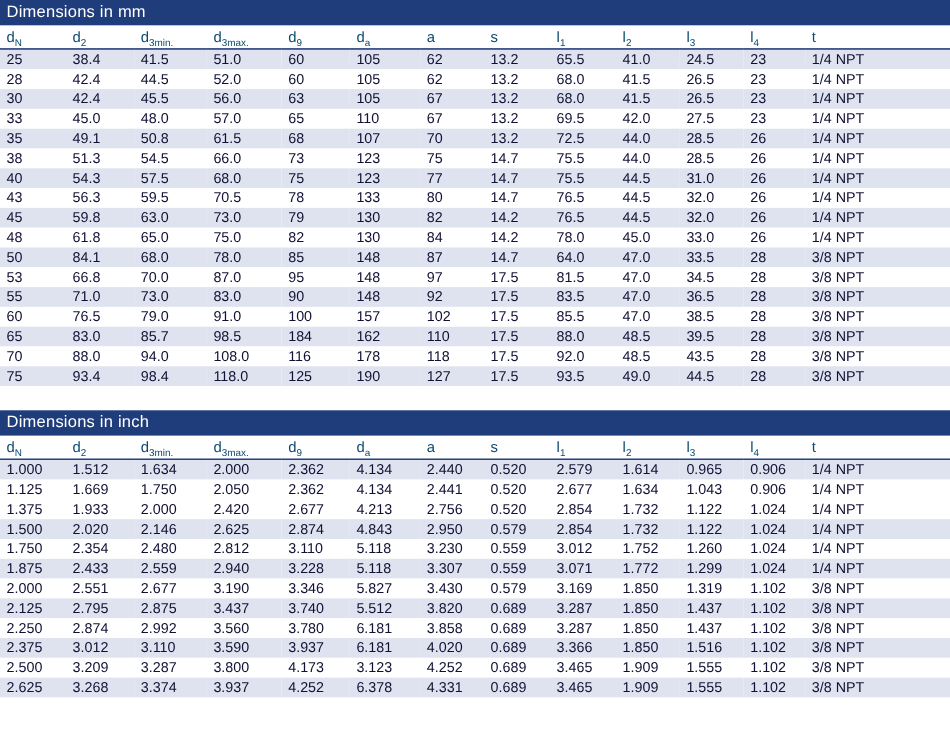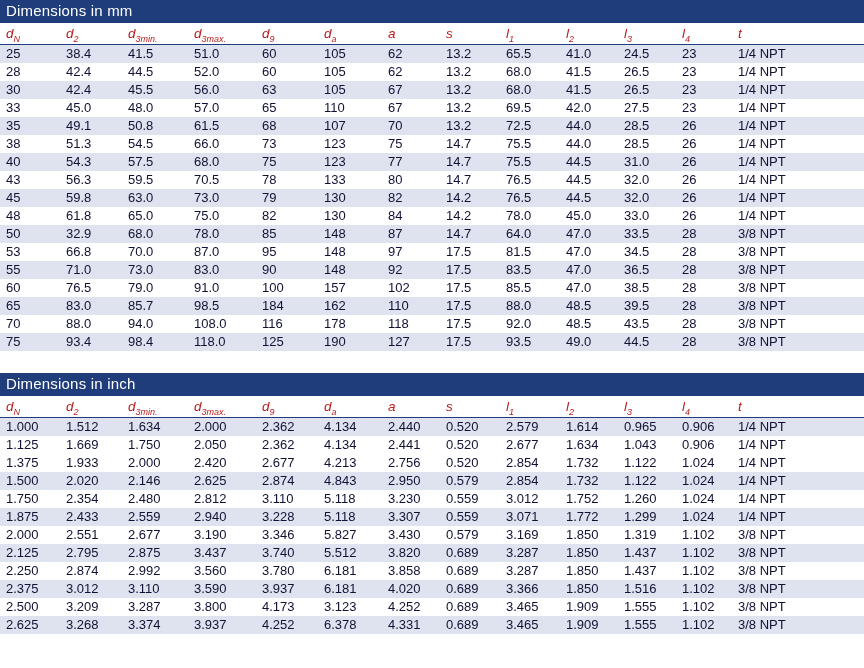--- a/index.html
+++ b/index.html
@@ -48,26 +48,25 @@
   table.dim col.c8 { width: 60px; }
   table.dim col.c9 { width: 58px; }
   table.dim col.c10 { width: 58px; }
   table.dim col.c11 { width: 56px; }
   table.dim col.c12 { width: 132px; }
 
   table.dim thead th {
     text-align: left;
     font-weight: normal;
     font-size: 13.5px;
-    color: #b91c1c;
+    color: #0c4a6e;
     padding: 3px 0 3px 6px;
     border-bottom: 1.5px solid #1f3d7a;
     vertical-align: bottom;
     white-space: nowrap;
-    font-style: italic;
   }
   table.dim thead th .sub {
     font-size: 9px;
     vertical-align: sub;
     line-height: 0;
   }
   table.dim tbody td {
     padding: 1px 0 1px 6px;
     font-size: 13px;
     color: #111133;
@@ -271,21 +270,21 @@
             <td>84</td>
             <td>14.2</td>
             <td>78.0</td>
             <td>45.0</td>
             <td>33.0</td>
             <td>26</td>
             <td>1/4 NPT</td>
           </tr>
           <tr class="odd">
             <td>50</td>
-            <td>32.9</td>
+            <td>84.1</td>
             <td>68.0</td>
             <td>78.0</td>
             <td>85</td>
             <td>148</td>
             <td>87</td>
             <td>14.7</td>
             <td>64.0</td>
             <td>47.0</td>
             <td>33.5</td>
             <td>28</td>

